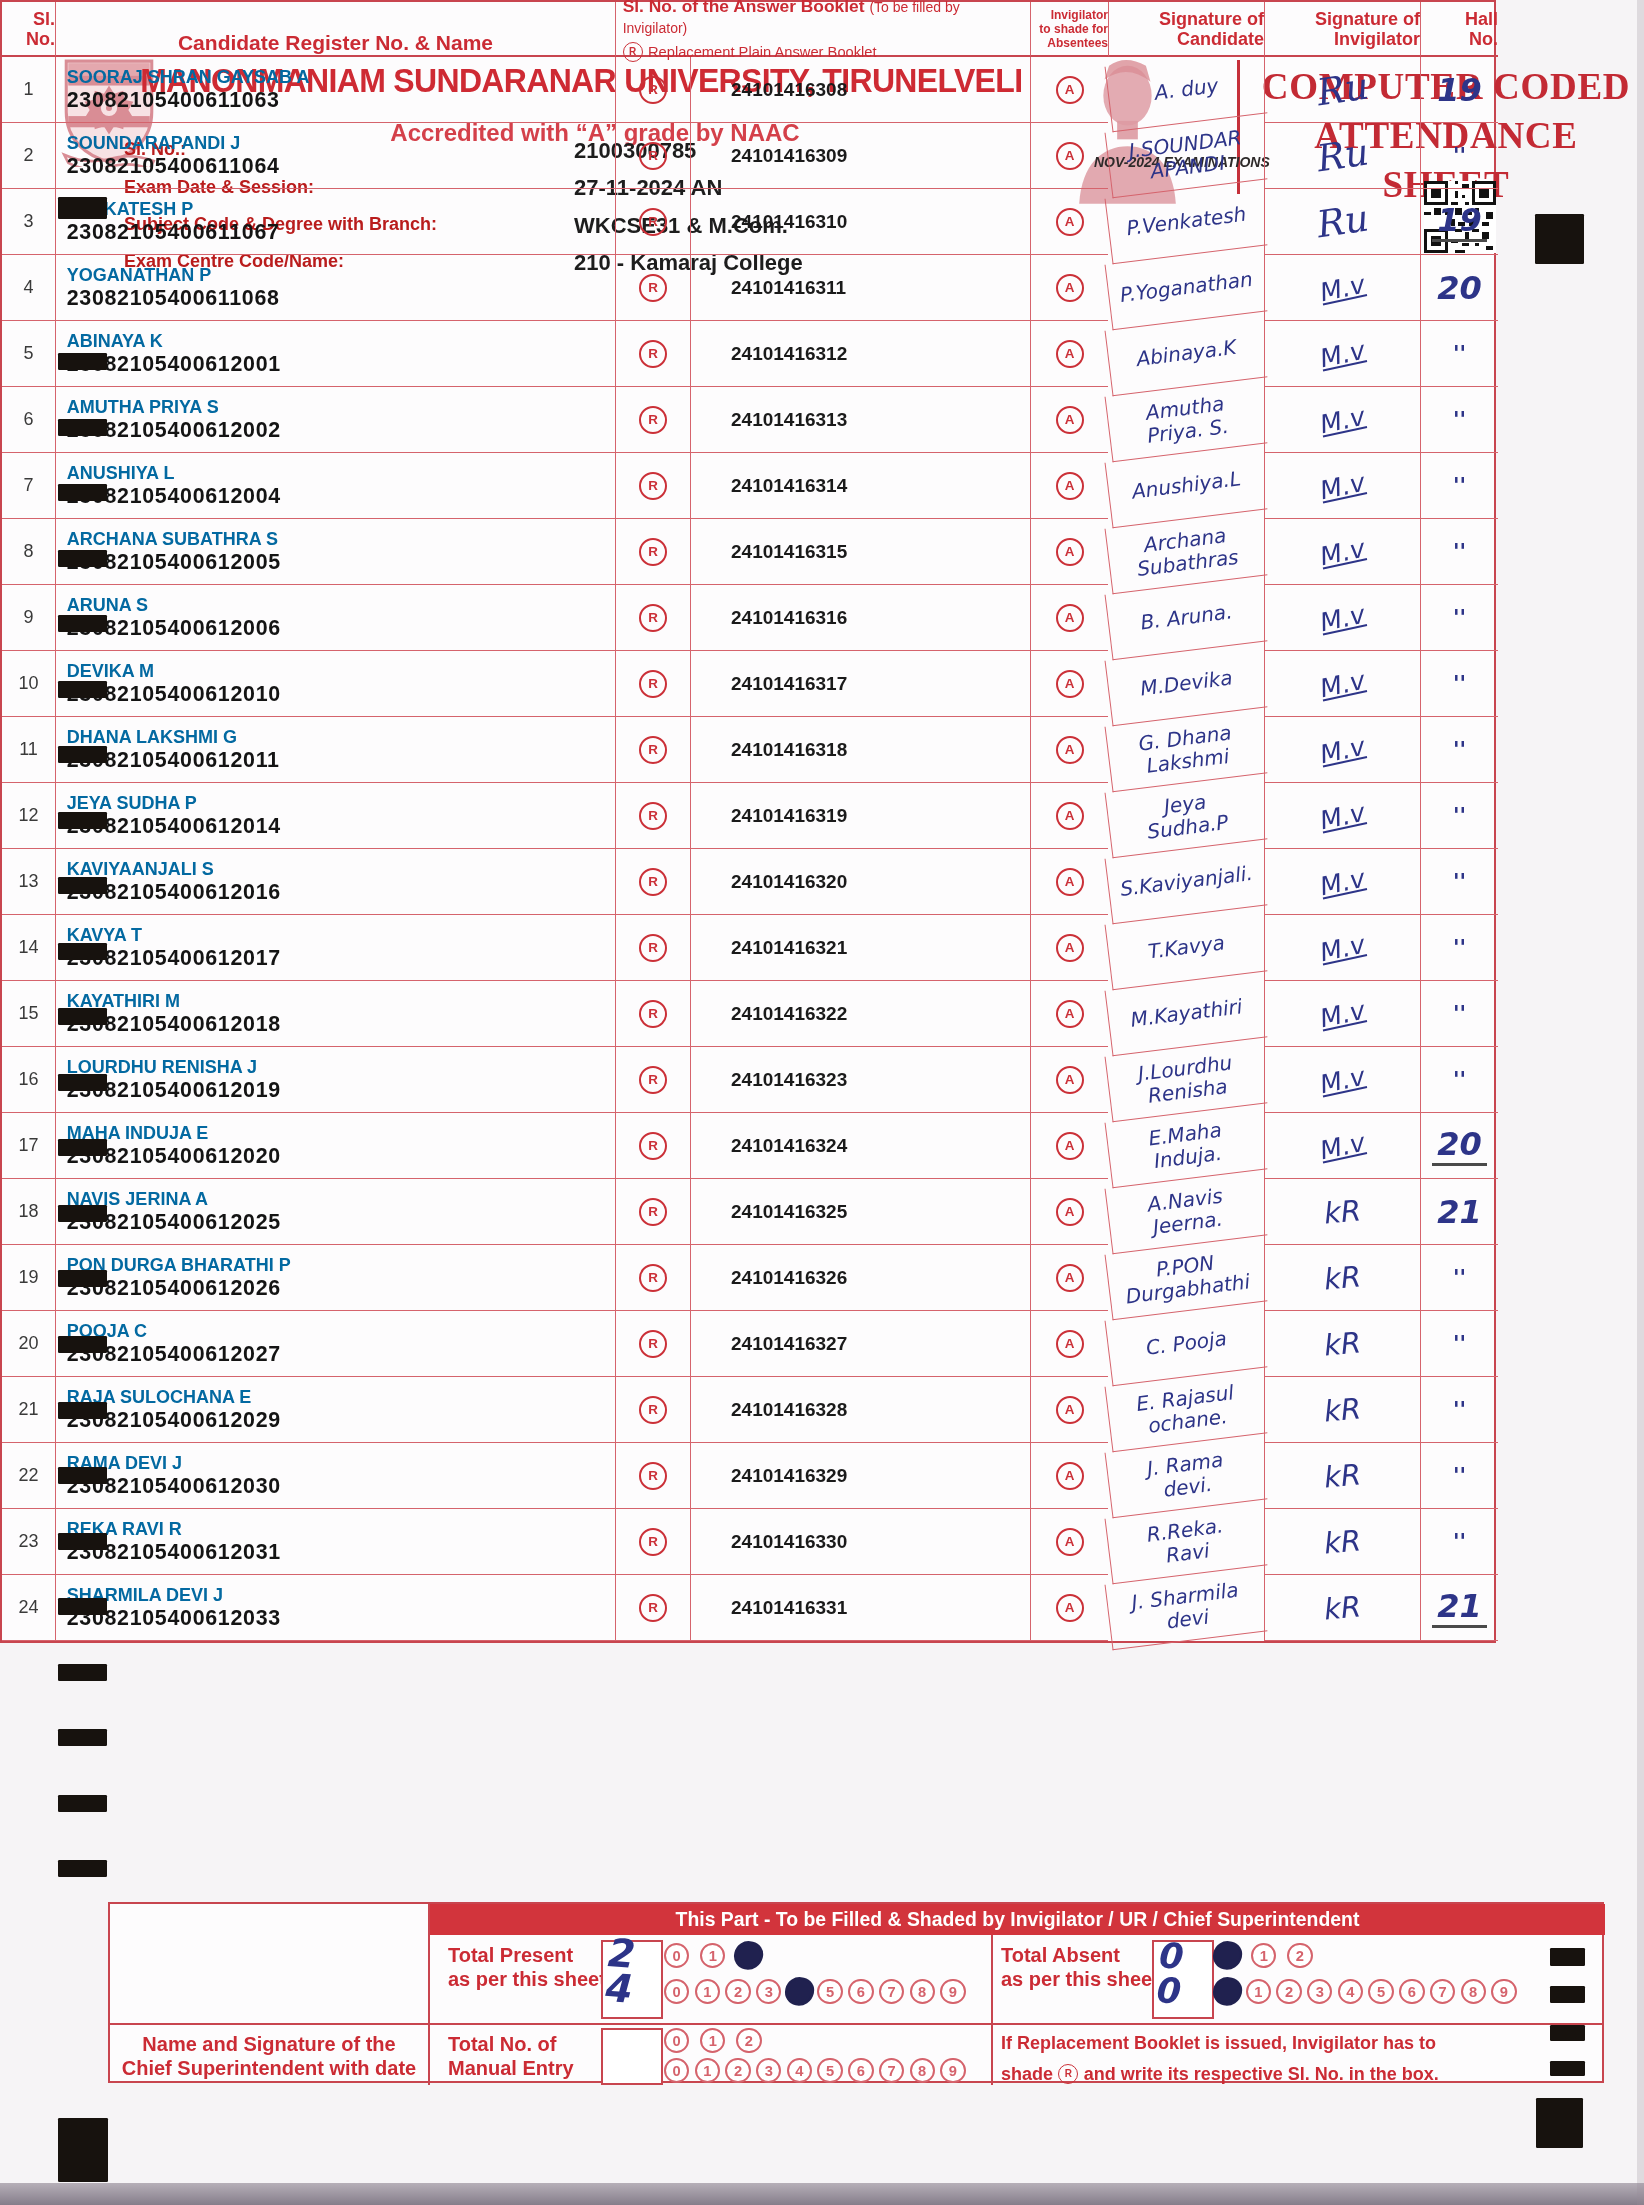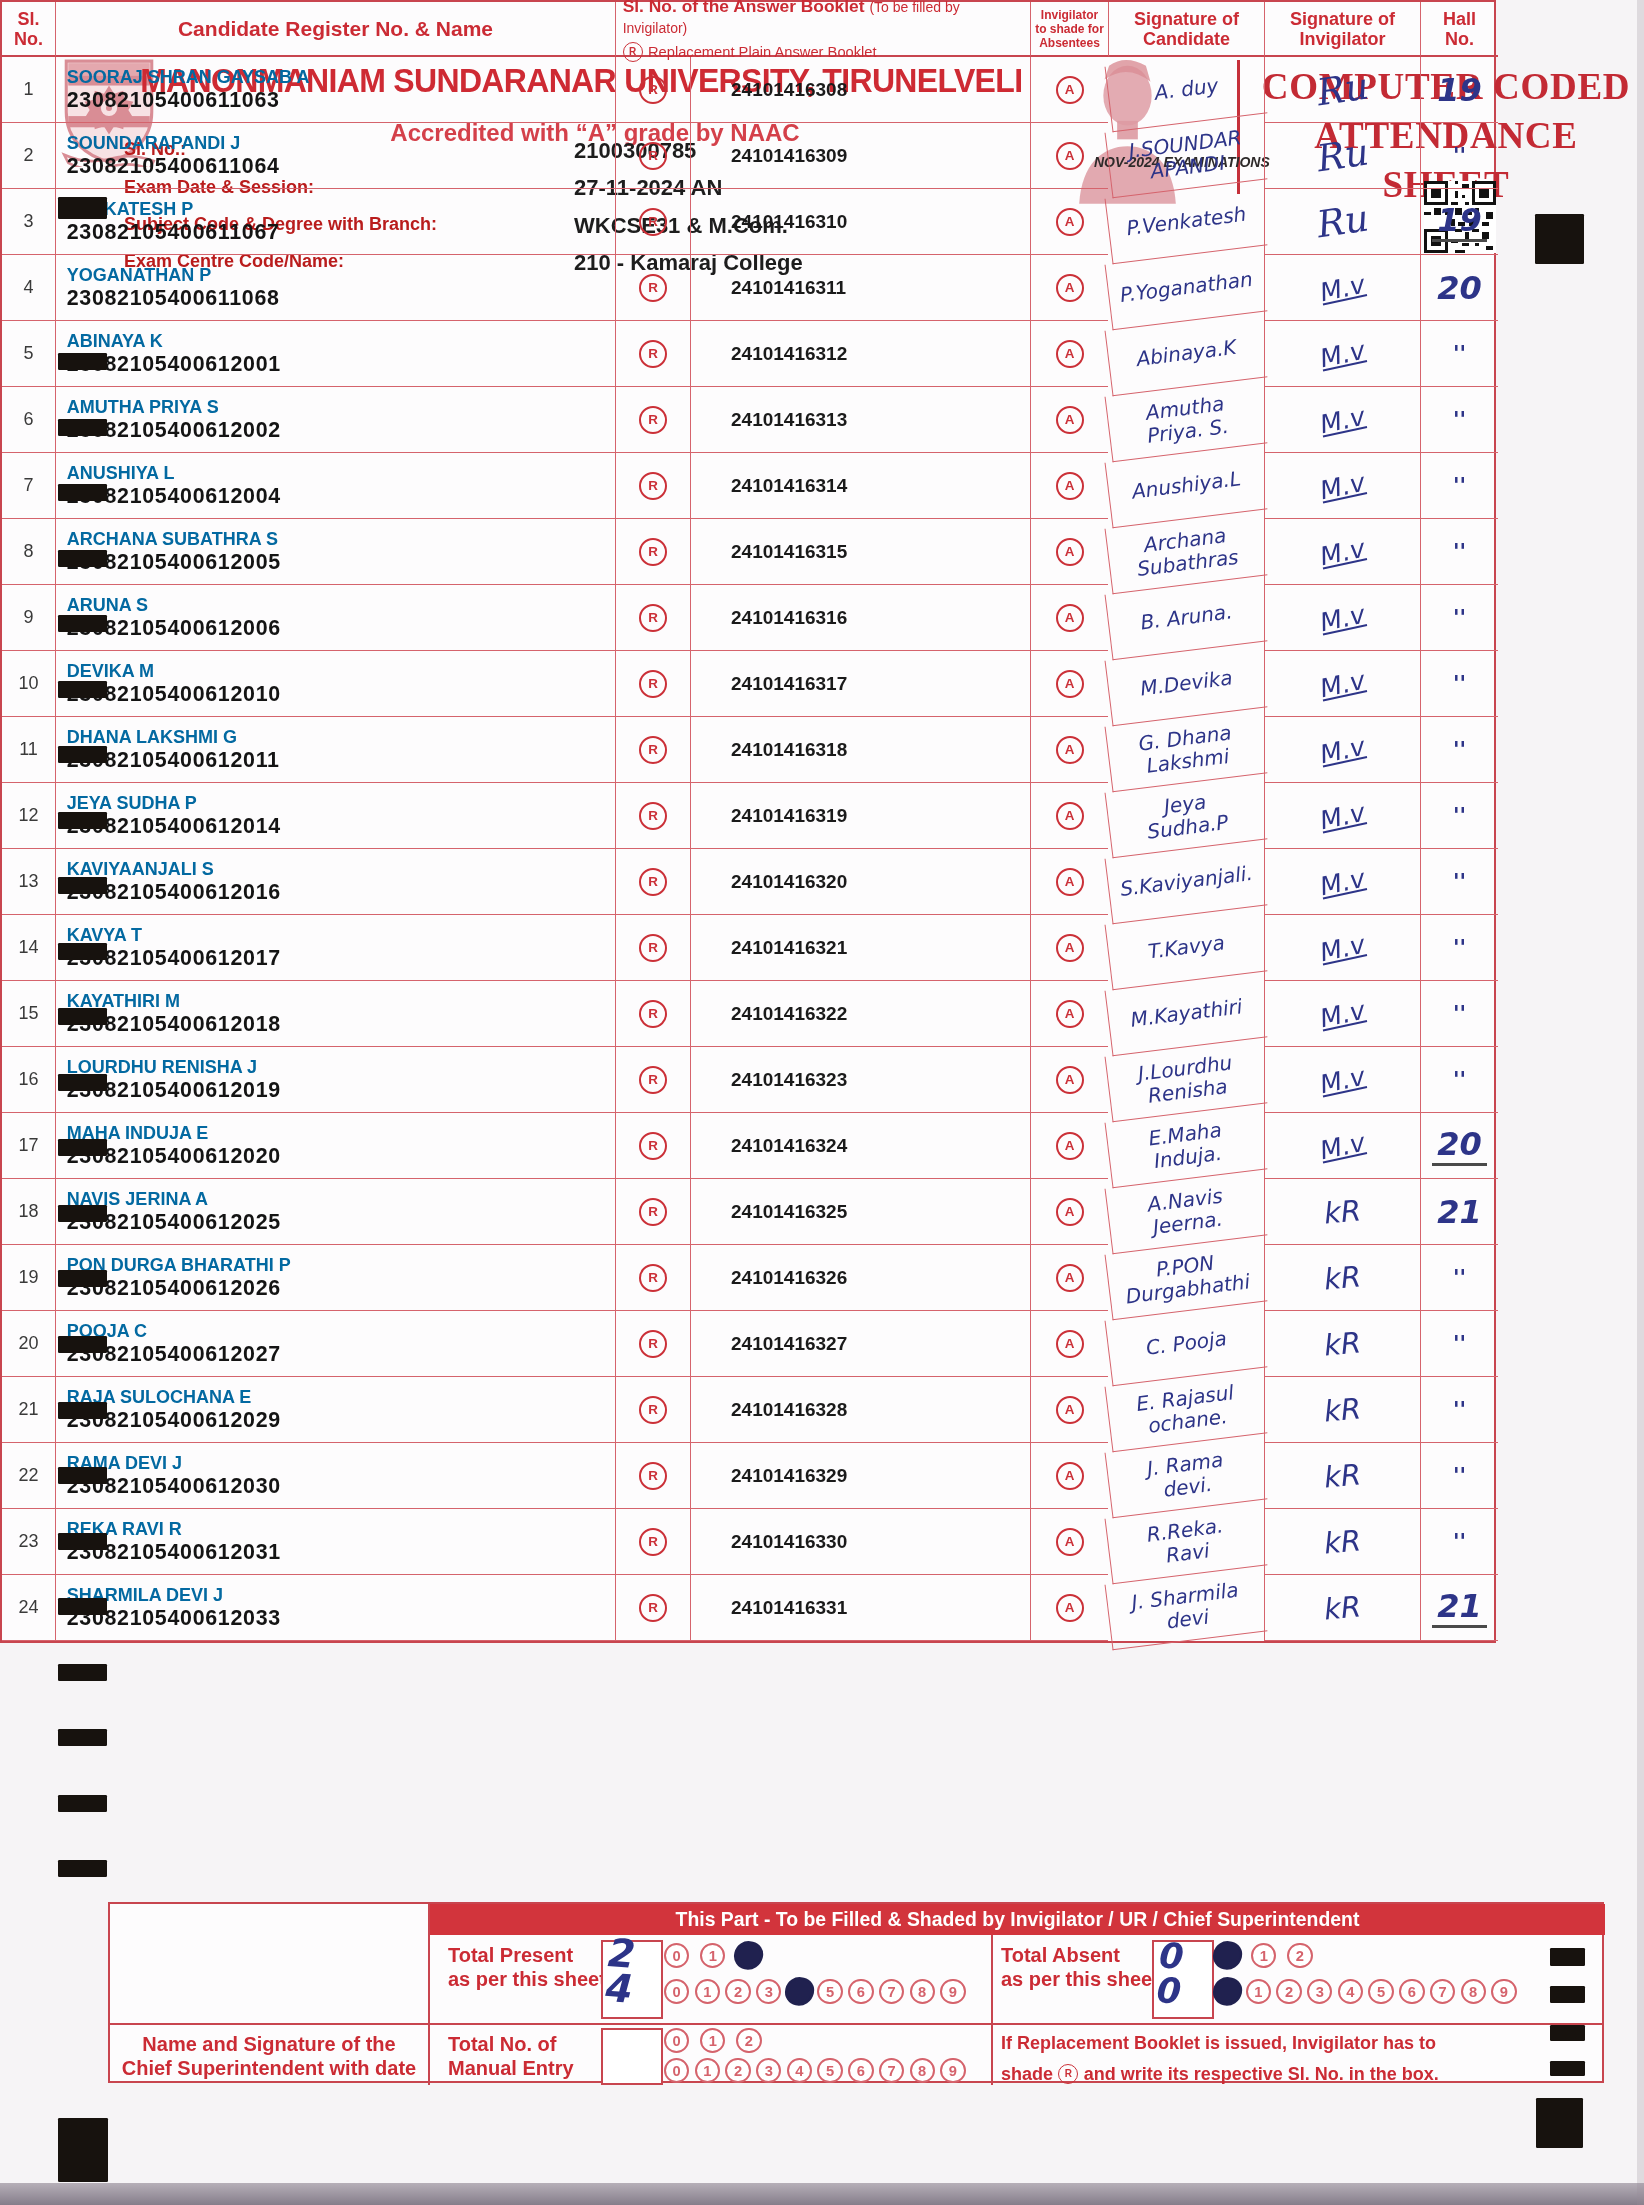--- a/index.html
+++ b/index.html
@@ -30,21 +30,21 @@
   .mark{background:#17120e;border-radius:1.3px;}
 
   
   #sheet-table{left:108px;top:274px;width:1496px;display:grid;
     grid-template-columns:53px 560px 75px 340px 78px 156px 156px 78px;
     grid-template-rows:55px repeat(24,66px);
     border:2px solid #c8454f;background:#fdfcfd;box-sizing:border-box;}
   .cell{border-left:1.3px solid #d5636c;border-bottom:1.3px solid #d5636c;
     box-sizing:border-box;overflow:visible;position:relative;}
   .cell.first{border-left:none;}
-  .th{display:flex;align-items:center;justify-content:center;text-align:center;
+  .th{display:flex;align-items:flex-end;justify-content:center;text-align:center;
     color:#cb2b34;font-weight:bold;border-bottom:2px solid #c8454f;}
   .th-multi{flex-direction:column;line-height:20px;font-size:18px;}
   .c-sl{display:flex;align-items:center;justify-content:center;
     font-size:18px;color:#3a3a3a;}
   .c-name{display:flex;flex-direction:column;justify-content:center;padding-left:10.7px;}
   .c-name .nm{font-size:18px;font-weight:bold;color:#0369a1;}
   .c-name .rg{font-size:21.4px;font-weight:bold;color:#141414;letter-spacing:0.7px;}
   .c-center{display:flex;align-items:center;justify-content:center;}
   .c-book{display:flex;align-items:center;padding-left:40px;
     font-size:19px;font-weight:bold;color:#1a1a1a;}

